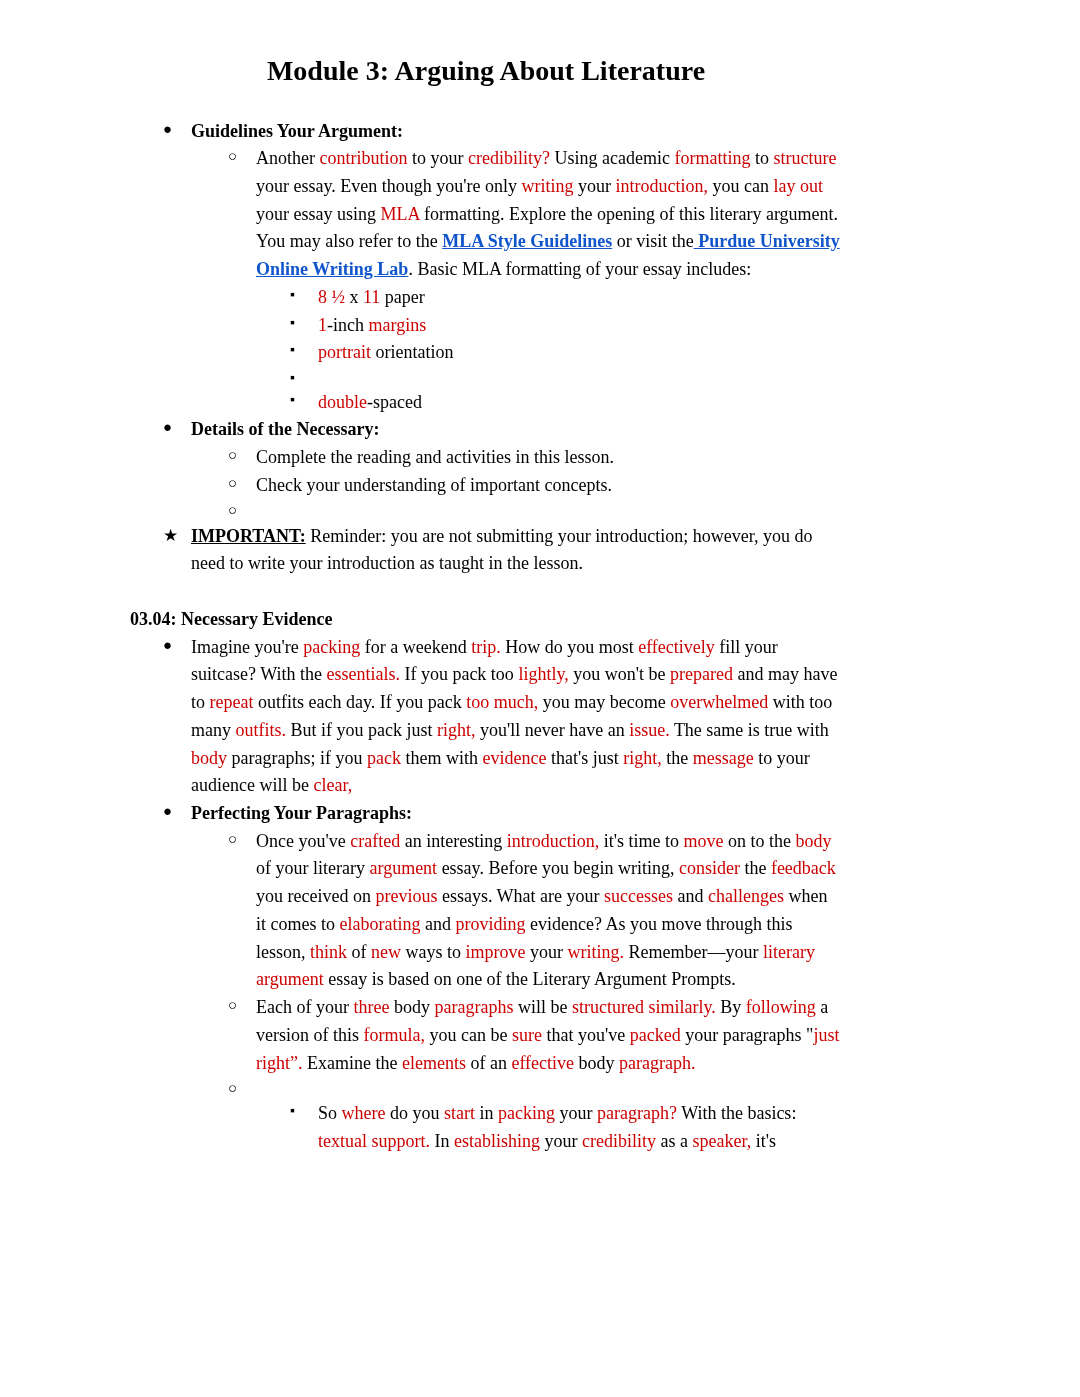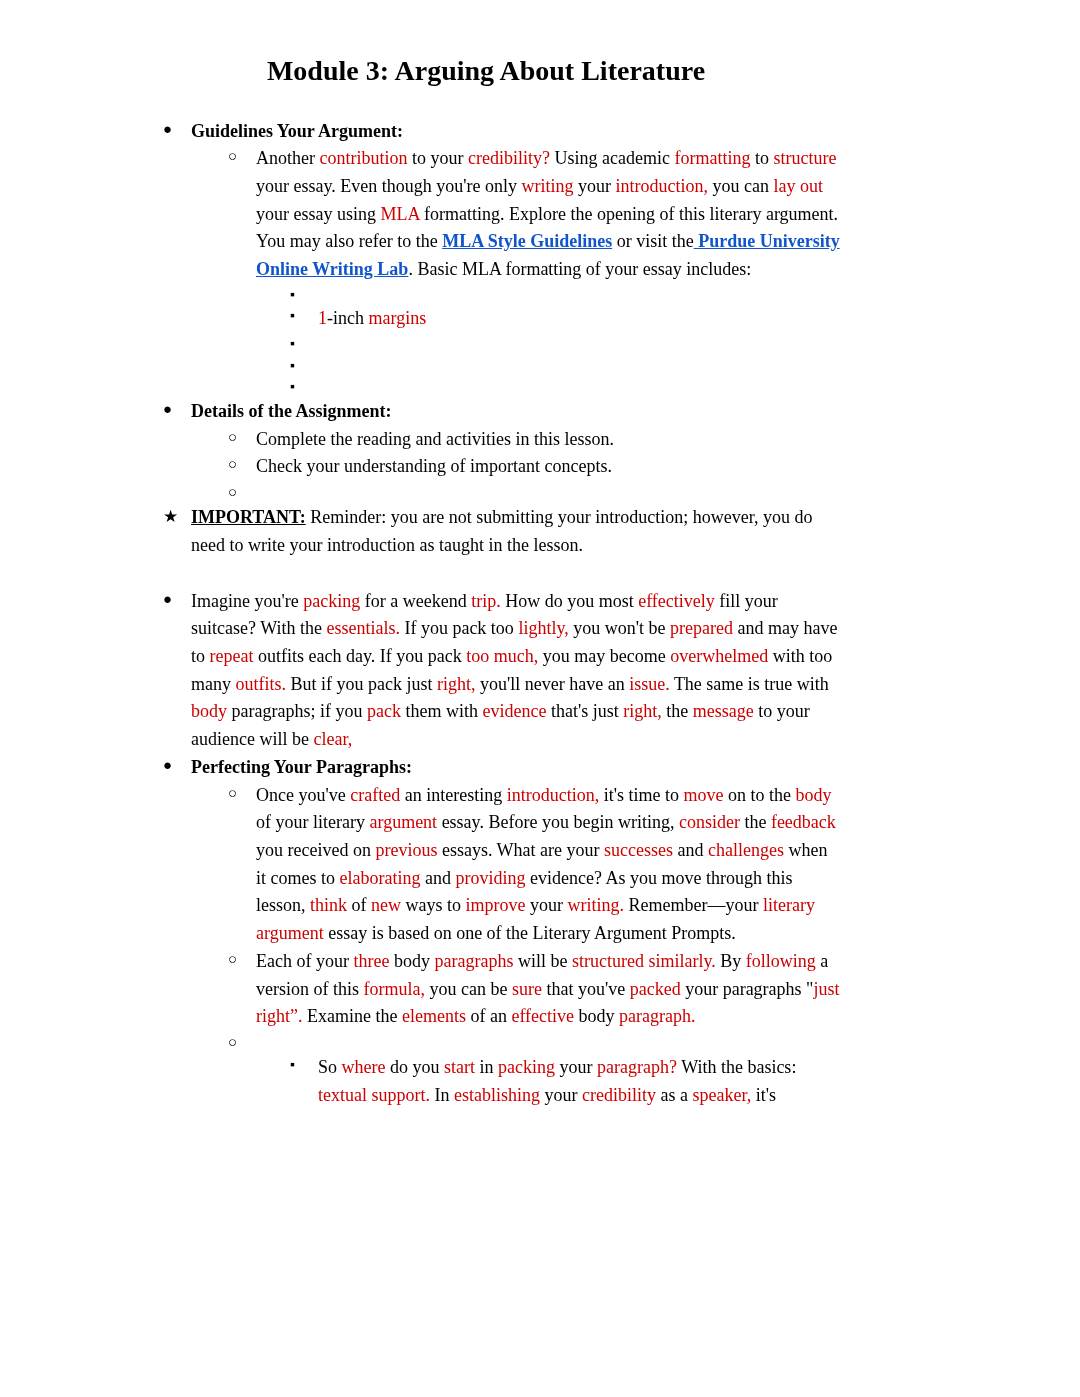--- a/index.html
+++ b/index.html
@@ -58,54 +58,60 @@
       <div class="block bullet level-1">
         <span class="marker marker-disc">●</span>
         <div class="content"><span class="bold">Guidelines Your Argument:</span></div>
       </div>
       <div class="block bullet level-2">
         <span class="marker marker-circle">○</span>
         <div class="content"><span>Another </span><span class="red">contribution</span><span> to your </span><span class="red">credibility?</span><span> Using academic </span><span class="red">formatting</span><span> to </span><span class="red">structure</span><span> your essay. Even though you're only </span><span class="red">writing</span><span> your </span><span class="red">introduction,</span><span> you can </span><span class="red">lay out</span><span> your essay using </span><span class="red">MLA</span><span> formatting. Explore the opening of this literary argument. You may also refer to the </span><a class="link" href="#">MLA Style Guidelines</a><span> or visit the</span><a class="link" href="#"> Purdue University Online Writing Lab</a><span>. Basic MLA formatting of your essay includes:</span></div>
       </div>
       <div class="block bullet level-3">
         <span class="marker marker-square">▪</span>
+        <div class="content"><span class="red">8 ½</span><span> x </span><span class="red">11</span><span> paper</span></div>
       </div>
       <div class="block bullet level-3">
         <span class="marker marker-square">▪</span>
         <div class="content"><span class="red">1</span><span>-inch </span><span class="red">margins</span></div>
       </div>
       <div class="block bullet level-3">
         <span class="marker marker-square">▪</span>
+        <div class="content"><span class="red">portrait</span><span> orientation</span></div>
       </div>
       <div class="block bullet level-3">
         <span class="marker marker-square">▪</span>
       </div>
       <div class="block bullet level-3">
         <span class="marker marker-square">▪</span>
+        <div class="content"><span class="red">double</span><span>-spaced</span></div>
       </div>
       <div class="block bullet level-1">
         <span class="marker marker-disc">●</span>
-        <div class="content"><span class="bold">Details of the Assignment:</span></div>
+        <div class="content"><span class="bold">Details of the Necessary:</span></div>
       </div>
       <div class="block bullet level-2">
         <span class="marker marker-circle">○</span>
         <div class="content"><span>Complete the reading and activities in this lesson.</span></div>
       </div>
       <div class="block bullet level-2">
         <span class="marker marker-circle">○</span>
         <div class="content"><span>Check your understanding of important concepts.</span></div>
       </div>
       <div class="block bullet level-2">
         <span class="marker marker-circle">○</span>
       </div>
       <div class="block bullet level-1">
         <span class="marker marker-star">★</span>
         <div class="content"><span class="bold underline">IMPORTANT:</span><span> Reminder: you are not submitting your introduction; however, you do need to write your introduction as taught in the lesson.</span></div>
       </div>
       <div class="spacer"></div>
+      <div class="block heading">
+        <div class="content"><span class="bold">03.04: Necessary Evidence</span></div>
+      </div>
       <div class="block bullet level-1">
         <span class="marker marker-disc">●</span>
         <div class="content"><span>Imagine you're </span><span class="red">packing</span><span> for a weekend </span><span class="red">trip.</span><span> How do you most </span><span class="red">effectively</span><span> fill your suitcase? With the </span><span class="red">essentials.</span><span> If you pack too </span><span class="red">lightly,</span><span> you won't be </span><span class="red">prepared</span><span> and may have to </span><span class="red">repeat</span><span> outfits each day. If you pack </span><span class="red">too much,</span><span> you may become </span><span class="red">overwhelmed</span><span> with too many </span><span class="red">outfits.</span><span> But if you pack just </span><span class="red">right,</span><span> you'll never have an </span><span class="red">issue.</span><span> The same is true with </span><span class="red">body</span><span> paragraphs; if you </span><span class="red">pack</span><span> them with </span><span class="red">evidence</span><span> that's just </span><span class="red">right,</span><span> the </span><span class="red">message</span><span> to your audience will be </span><span class="red">clear,</span></div>
       </div>
       <div class="block bullet level-1">
         <span class="marker marker-disc">●</span>
         <div class="content"><span class="bold">Perfecting Your Paragraphs:</span></div>
       </div>
       <div class="block bullet level-2">
         <span class="marker marker-circle">○</span>

